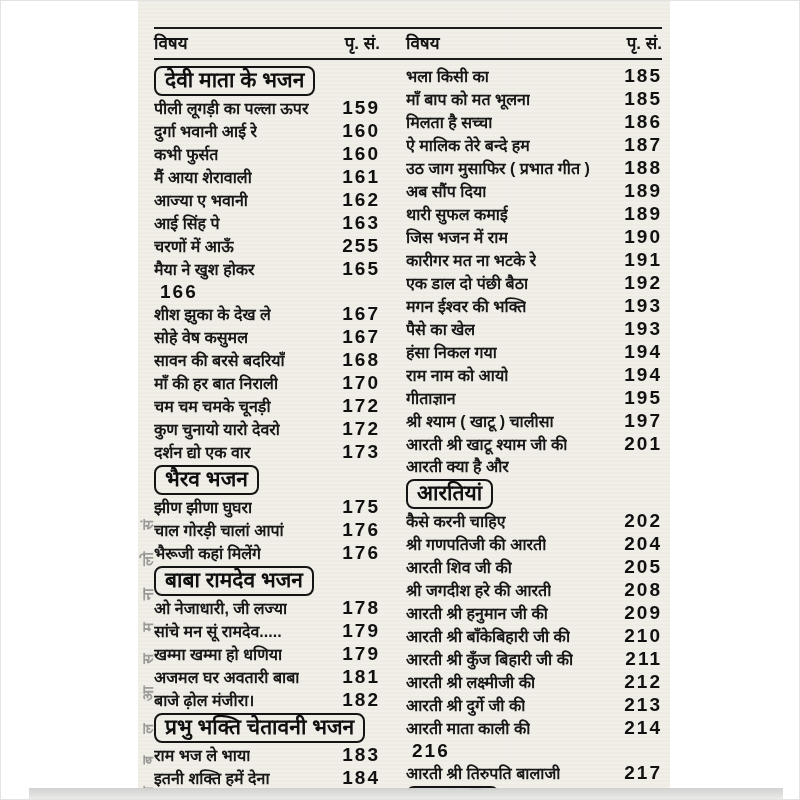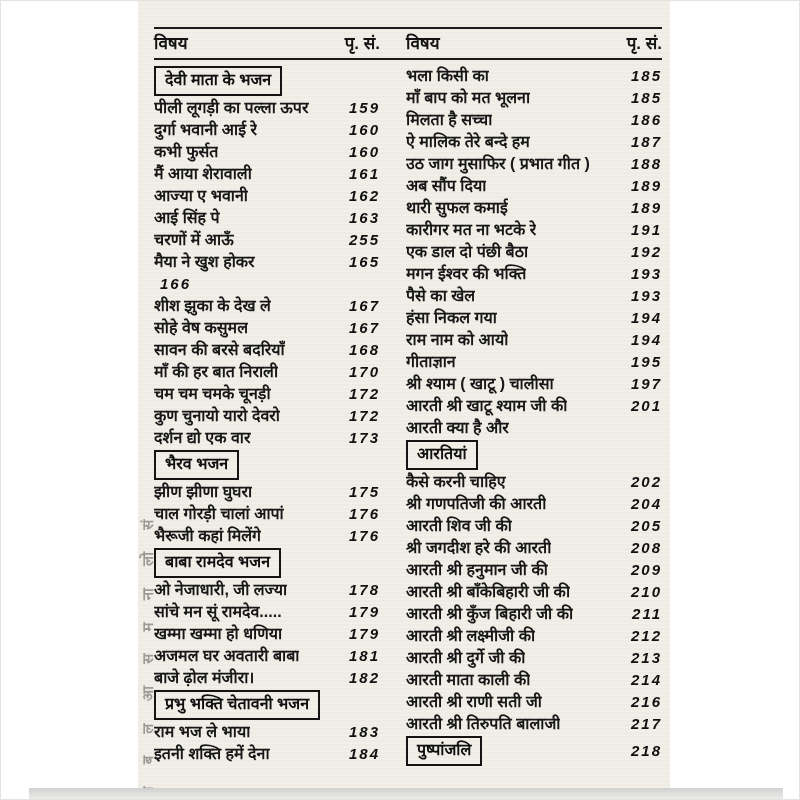--- a/index.html
+++ b/index.html
@@ -32,25 +32,25 @@
   .cols{display:flex;gap:26px;padding:5px 8px 0 16px;}
   .col{display:flex;flex-direction:column;}
   .col.left{width:226px;}
   .col.right{flex:1;}
   .row{
     display:flex;justify-content:space-between;align-items:baseline;
     font-weight:bold;font-size:16px;line-height:22px;min-height:22px;
     color:#171717;white-space:nowrap;
   }
   .row .title{overflow:hidden;text-overflow:clip;}
-  .page-num{margin-left:6px;letter-spacing:2px;font-size:15px;color:#111;font-style:italic;}
+  .page-num{margin-left:6px;letter-spacing:2px;font-size:19px;color:#111;}
   .section-row{min-height:29px;align-items:center;margin:1px 0;}
   .section-box{
-    display:inline-block;border:2px solid #141414;border-radius:0;
-    padding:0 9px 2px;font-size:16px;line-height:24px;color:#0f0f0f;
+    display:inline-block;border:2px solid #141414;border-radius:8px;
+    padding:0 9px 2px;font-size:21px;line-height:24px;color:#0f0f0f;
   }
   .bottom-strip{
     position:absolute;left:28px;right:16px;bottom:0;height:11px;
     background:linear-gradient(180deg,#cfcfcd,#e9e9e7);opacity:.95;
   }
 </style>
 </head>
 <body>
 
 <div class="canvas">
@@ -210,20 +210,24 @@
           </div>
           <div class="row">
             <span class="title">अब सौंप दिया</span>
             <span class="page-num">189</span>
           </div>
           <div class="row">
             <span class="title">थारी सुफल कमाई</span>
             <span class="page-num">189</span>
           </div>
           <div class="row">
+            <span class="title">जिस भजन में राम</span>
+            <span class="page-num">190</span>
+          </div>
+          <div class="row">
             <span class="title">कारीगर मत ना भटके रे</span>
             <span class="page-num">191</span>
           </div>
           <div class="row">
             <span class="title">एक डाल दो पंछी बैठा</span>
             <span class="page-num">192</span>
           </div>
           <div class="row">
             <span class="title">मगन ईश्वर की भक्ति</span>
             <span class="page-num">193</span>
@@ -292,21 +296,20 @@
           </div>
           <div class="row">
             <span class="title">आरती श्री दुर्गे जी की</span>
             <span class="page-num">213</span>
           </div>
           <div class="row">
             <span class="title">आरती माता काली की</span>
             <span class="page-num">214</span>
           </div>
           <div class="row">
-            <span class="title">आरती श्री राणी सती जी</span>
             <span class="page-num">216</span>
           </div>
           <div class="row">
             <span class="title">आरती श्री तिरुपति बालाजी</span>
             <span class="page-num">217</span>
           </div>
           <div class="row section-row">
             <span class="section-box">पुष्पांजलि</span>
             <span class="page-num">218</span>
           </div>

